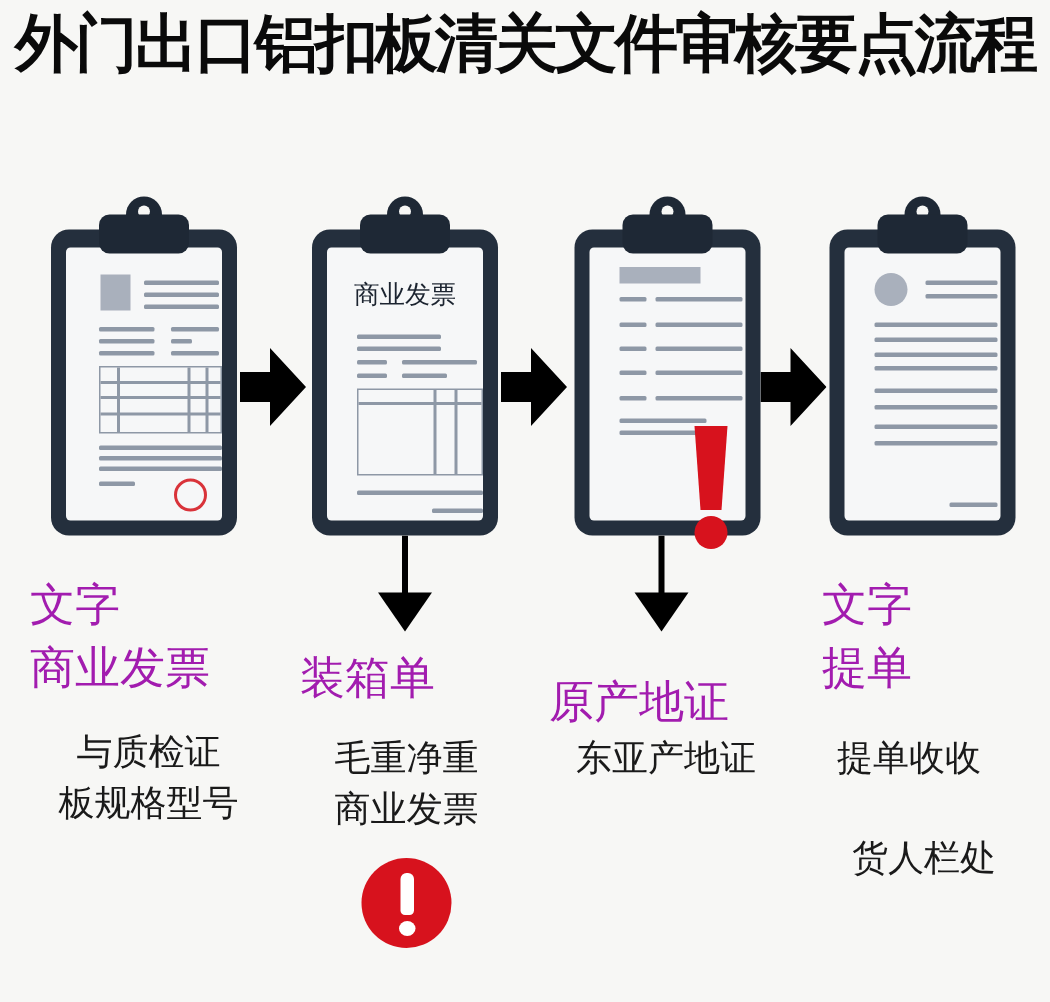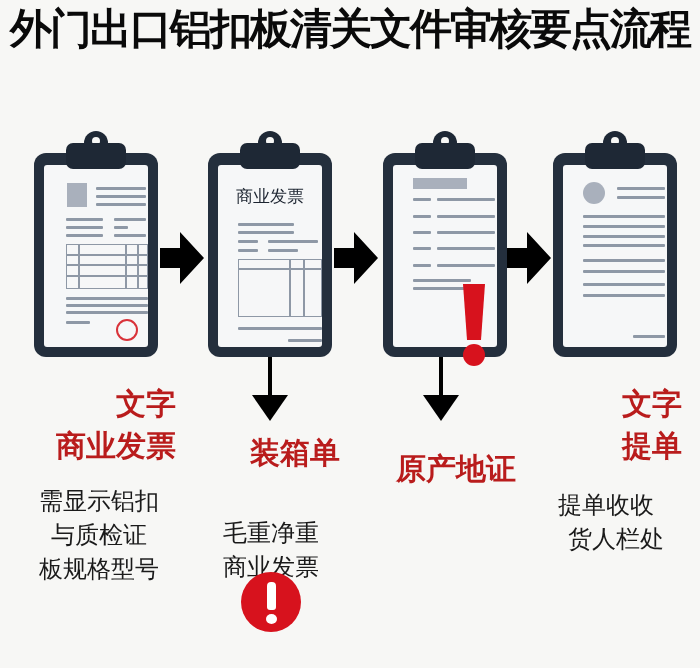--- a/index.html
+++ b/index.html
@@ -43,22 +43,22 @@
     position:absolute; width:18px; height:18px; border:2px solid #d9333a;
     border-radius:50%;
   }
   .paper-title {
     position:absolute; left:0; right:0; top:20px; text-align:center;
     font-size:17px; color:#1c2430;
   }
   .harrow { position:absolute; top:230px; width:44px; height:56px; }
   .varrow { position:absolute; top:357px; width:40px; height:66px; }
   .label {
-    position:absolute; text-align:right; font-weight:bold;
-    font-size:30px; line-height:42px; color:#b91c1c;
+    position:absolute; text-align:left; font-weight:normal;
+    font-size:30px; line-height:42px; color:#a21caf;
   }
   .desc {
     position:absolute; text-align:center; font-size:24px; line-height:34px;
     color:#1a1a1a;
   }
   .red { color:#b01020; }
   .alert-circle {
     position:absolute; left:241px; top:572px; width:60px; height:60px;
     border-radius:50%; background:#d7121d;
   }
@@ -193,39 +193,39 @@
   </div>
   <div class="clip-ring"></div>
   <div class="clip-top"></div>
 </div>
 
 <div class="label" style="left:20px;top:383px;width:156px;">
   <div>文字</div>
   <div>商业发票</div>
 </div>
 <div class="desc" style="left:14px;top:484px;width:170px;">
-  <div>需显示铝扣</div>
   <div>与质检证</div>
   <div>板规格型号</div>
 </div>
 
 <div class="label" style="left:200px;top:432px;width:140px;">装箱单</div>
-<div class="desc" style="left:196px;top:516px;width:150px;">
+<div class="desc" style="left:196px;top:488px;width:150px;">
   <div>毛重净重</div>
   <div>商业发票</div>
 </div>
 <div class="alert-circle">
   <div class="bar"></div>
     <div class="dot"></div>
 </div>
 
 <div class="label" style="left:366px;top:448px;width:150px;">原产地证</div>
 <div class="desc" style="left:364px;top:488px;width:160px;">
+  <div>东亚产地证</div>
 </div>
 
 <div class="label" style="left:548px;top:383px;width:134px;">
   <div>文字</div>
   <div>提单</div>
 </div>
 <div class="desc" style="left:548px;top:488px;width:140px;">
   <div style="text-align:left;padding-left:10px;">提单收收</div>
-  <div style="text-align:left;padding-left:20px;">货人栏处</div>
+  <div style="text-align:left;padding-left:20px;margin-top:33px;">货人栏处</div>
 </div>
 
 </body></html>

